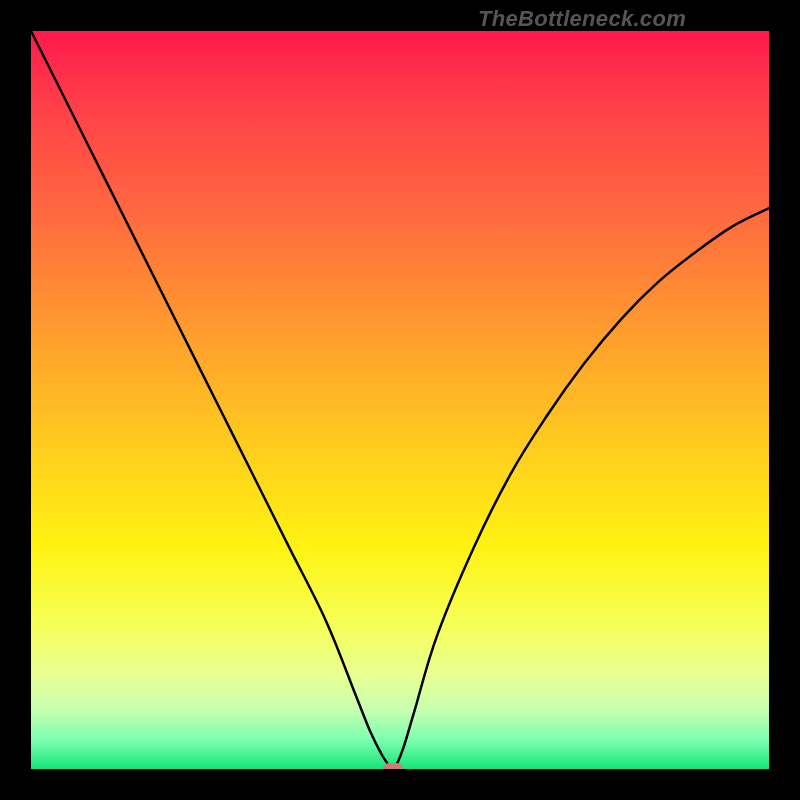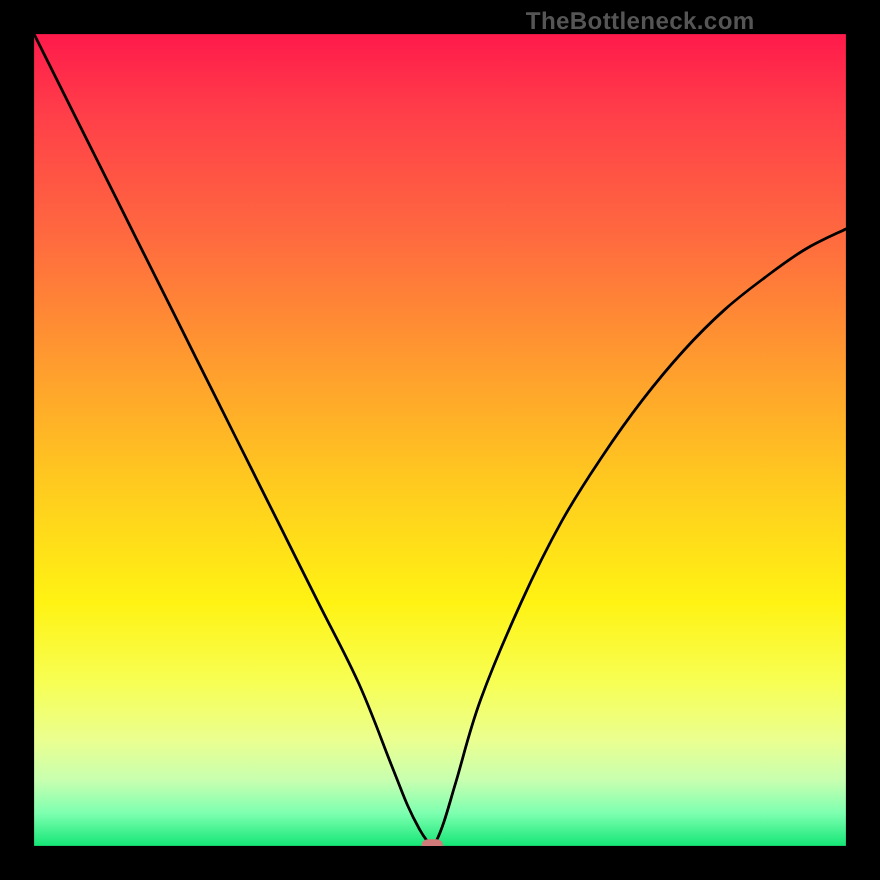--- a/index.html
+++ b/index.html
@@ -9,20 +9,21 @@
     height: 800px;
     background: #000;
     font-family: Arial, Helvetica, sans-serif;
     overflow: hidden;
   }
   .outer {
     position: relative;
     width: 700px;
     height: 800px;
     background: #000;
+    font-style: italic;
   }
   .watermark {
     position: absolute;
     top: 6px;
     right: 14px;
     color: #555;
     font-size: 22px;
     font-weight: 600;
     letter-spacing: 0.3px;
     z-index: 10;

